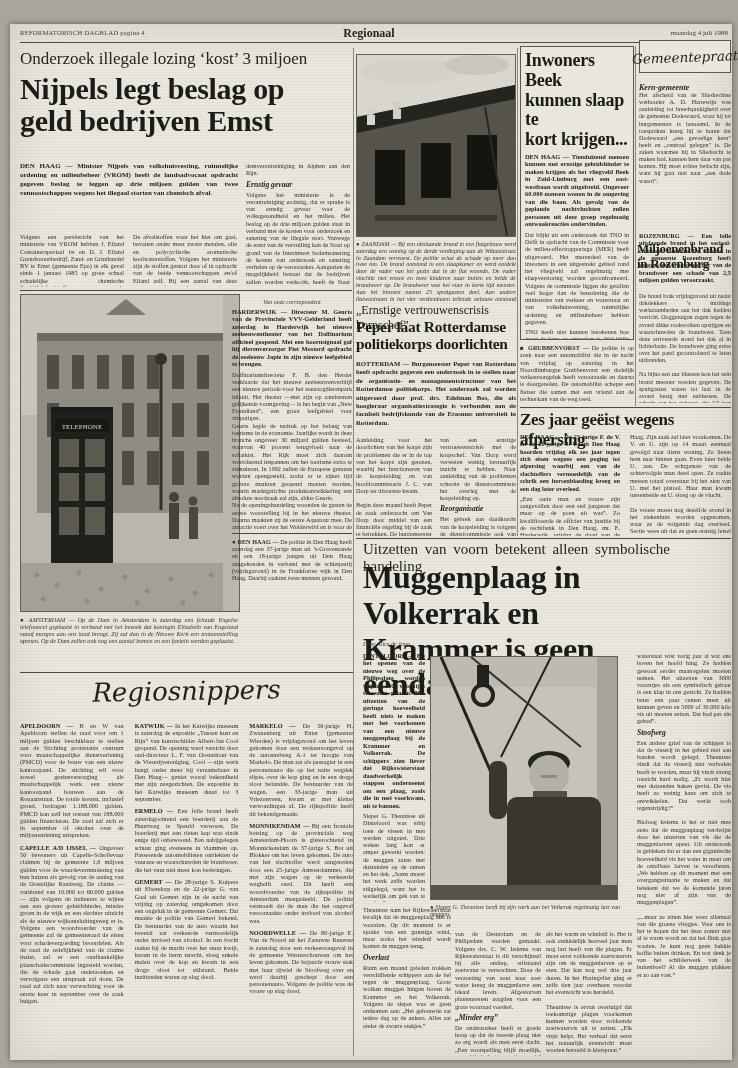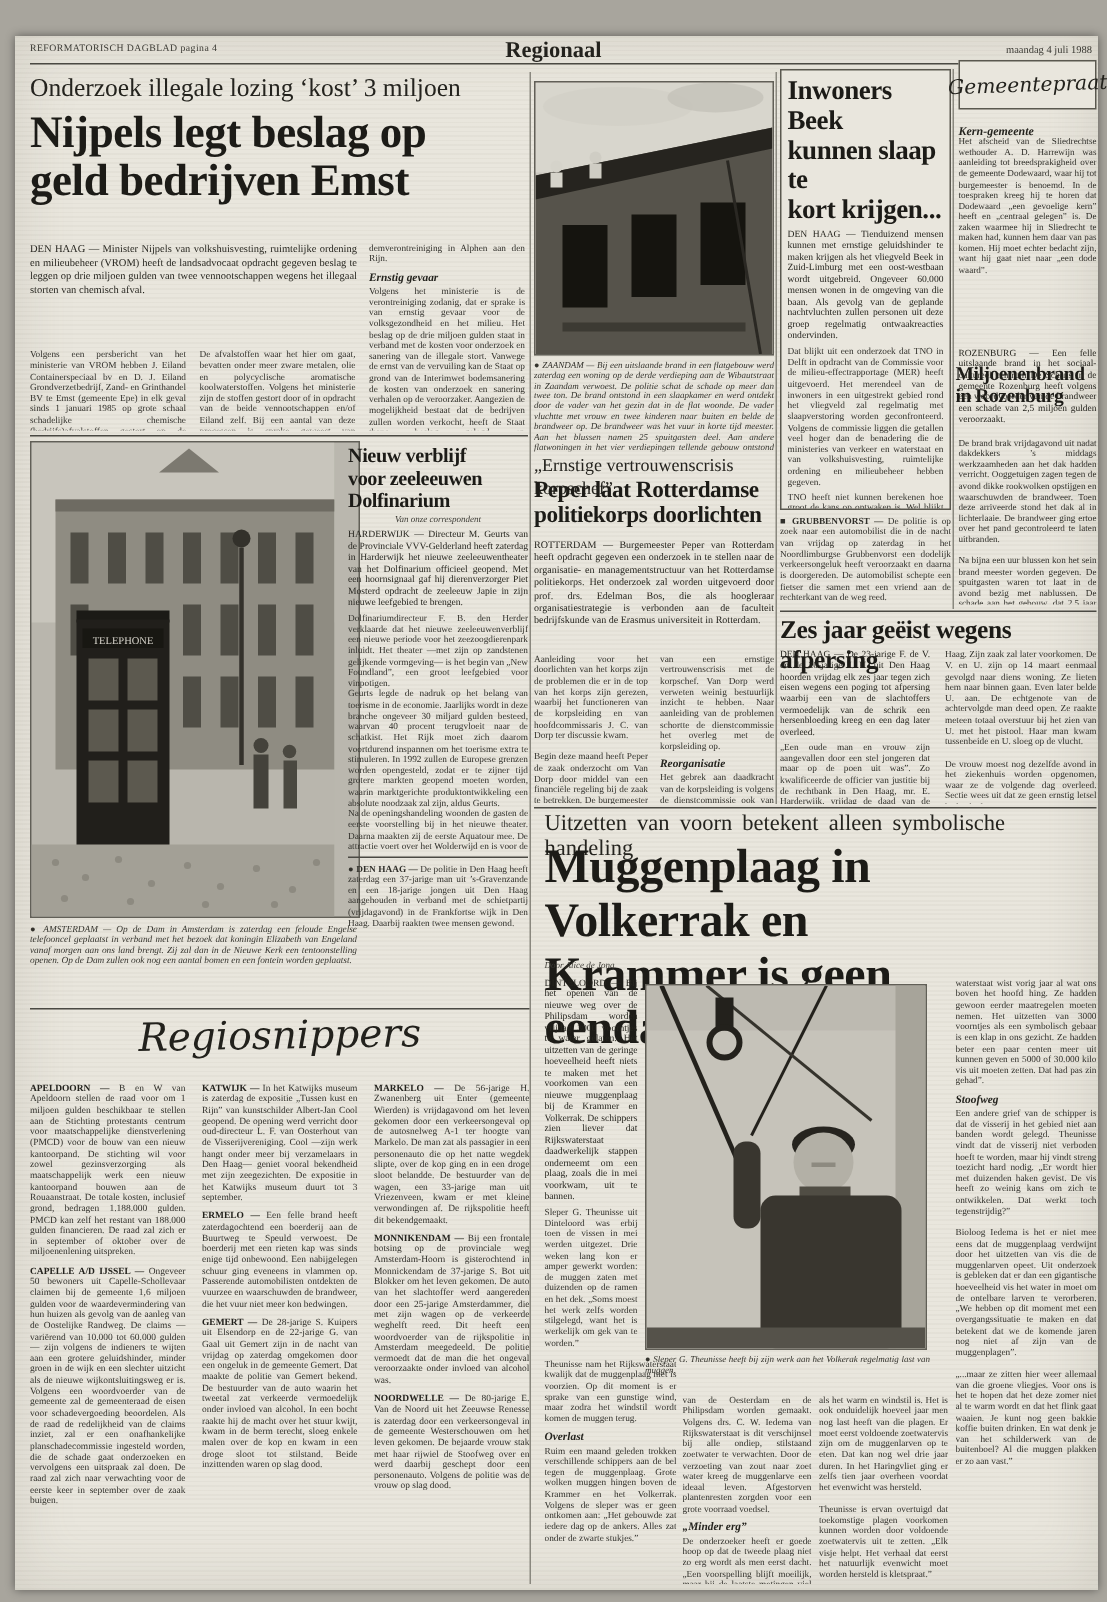--- a/index.html
+++ b/index.html
@@ -4,21 +4,21 @@
 <style>
   html,body{margin:0;padding:0;}
   body{width:738px;height:1068px;position:relative;overflow:hidden;
        font-family:"Liberation Serif",serif;background:#a8a59d;}
   .abs{position:absolute;}
   .paper{left:10px;top:24px;width:722px;height:1036px;background:#e9e6dd;
          box-shadow:0 0 6px rgba(0,0,0,.45), inset 0 0 40px rgba(110,105,90,.18);}
   .paper::after{content:"";position:absolute;inset:0;pointer-events:none;
          background:repeating-linear-gradient(0deg,rgba(120,115,100,.05) 0 1px,transparent 1px 3px);}
   .t{font-size:6.2px;line-height:1.17;text-align:justify;color:#31302b;overflow:hidden;white-space:pre-line;}
-  .tb{font-weight:normal;color:#26251f;}
+  .tb{font-weight:bold;color:#26251f;}
   .it{font-style:italic;}
   .hl{font-weight:bold;color:#1c1b17;white-space:pre-line;letter-spacing:-0.3px;overflow:hidden;}
   .kick{color:#24231e;white-space:pre-line;}
   .sub{font-weight:bold;font-style:italic;font-size:7.6px;color:#24231e;margin:3px 0 2px 0;}
   .rule{background:#4a4943;height:1px;}
   .vrule{background:#8a887f;width:1px;}
   .cap{font-style:italic;font-size:6px;line-height:1.14;text-align:justify;color:#34332d;overflow:hidden;white-space:pre-line;}
   .script{font-style:italic;font-weight:500;color:#22211c;font-family:"DejaVu Serif",serif;}
   .photo{border:1px solid #615f57;box-sizing:border-box;background:#bab7ae;overflow:hidden;}
   .box{border:1px solid #5a584f;box-sizing:border-box;background:#e9e6dd;}
@@ -26,21 +26,21 @@
   .snips{column-count:3;column-gap:11px;font-size:6.3px;line-height:1.16;text-align:justify;color:#31302b;overflow:hidden;}
   .snips p{margin:0 0 5px 0;break-inside:avoid-column;}
   .snips b{color:#23221d;}
 </style>
 </head>
 <body>
 
 <div class="abs paper"></div>
 
 <div class="abs" style="left:20px;top:29px;font-size:6.5px;letter-spacing:.3px;color:#3a3933;">REFORMATORISCH DAGBLAD pagina 4</div>
-<div class="abs" style="left:0;top:26px;width:738px;text-align:center;font-size:15px;font-weight:bold;color:#23221d;">Regionaal</div>
+<div class="abs" style="left:0;top:26px;width:738px;text-align:center;font-size:12px;font-weight:bold;color:#23221d;">Regionaal</div>
 <div class="abs" style="left:528px;top:29px;width:200px;text-align:right;font-size:7px;color:#3a3933;">maandag 4 juli 1988</div>
 <div class="abs rule" style="left:20px;top:42px;width:708px;"></div>
 
 <div class="abs vrule" style="left:353px;top:48px;height:1008px;"></div>
 <div class="abs vrule" style="left:517px;top:48px;height:488px;"></div>
 <div class="abs vrule" style="left:635px;top:46px;height:360px;"></div>
 
 <div class="abs kick" style="left:20px;top:49px;width:332px;font-size:17px;">Onderzoek illegale lozing ‘kost’ 3 miljoen</div>
 <div class="abs hl" style="left:20px;top:73px;width:332px;font-size:30px;line-height:1.08;">Nijpels legt beslag op
 geld bedrijven Emst</div>
@@ -183,23 +183,20 @@
         <circle cx="190" cy="280" r="2.4"></circle>
         <circle cx="22" cy="304" r="2.4"></circle>
         <circle cx="66" cy="306" r="2.4"></circle>
         <circle cx="116" cy="308" r="2.4"></circle>
         <circle cx="162" cy="308" r="2.4"></circle>
     </g>
   </svg>
 </div>
 
 <div class="abs" style="left:232px;top:296px;width:120px;height:352px;overflow:hidden;">
-  <div class="hl" style="font-size:13.5px;line-height:1.12;">Nieuw verblijf
-voor zeeleeuwen
-Dolfinarium</div>
   <div class="it" style="font-size:6px;text-align:center;margin:3px 0;color:#3a3933;">Van onze correspondent</div>
   <p class="t tb" style="font-size:6.4px;">HARDERWIJK — Directeur M. Geurts van de Provinciale VVV-Gelderland heeft zaterdag in Harderwijk het nieuwe zeeleeuwentheater van het Dolfinarium officieel geopend. Met een hoornsignaal gaf hij dierenverzorger Piet Mosterd opdracht de zeeleeuw Japie in zijn nieuwe leefgebied te brengen.</p>
   <p class="t" style="margin-top:3px;height:158px;">Dolfinariumdirecteur F. B. den Herder verklaarde dat het nieuwe zeeleeuwenverblijf een nieuwe periode voor het zeezoogdierenpark inluidt. Het theater —met zijn op zandstenen gelijkende vormgeving— is het begin van „New Foundland”, een groot leefgebied voor vinpotigen.
 Geurts legde de nadruk op het belang van toerisme in de economie. Jaarlijks wordt in deze branche ongeveer 30 miljard gulden besteed, waarvan 40 procent terugvloeit naar de schatkist. Het Rijk moet zich daarom voortdurend inspannen om het toerisme extra te stimuleren. In 1992 zullen de Europese grenzen worden opengesteld, zodat er te zijner tijd grotere markten geopend moeten worden, waarin marktgerichte produktontwikkeling een absolute noodzaak zal zijn, aldus Geurts.
 Na de openingshandeling woonden de gasten de eerste voorstelling bij in het nieuwe theater. Daarna maakten zij de eerste Aquatour mee. De attractie voert over het Wolderwijd en is voor de bezoekers van het Dolfinarium vanaf 31 augustus in het geheel te bezichtigen.</p>
   <div class="rule" style="margin:4px 0;"></div>
   <p class="t"><b>● DEN HAAG — </b><span>De politie in Den Haag heeft zaterdag een 37-jarige man uit ’s-Gravenzande en een 18-jarige jongen uit Den Haag aangehouden in verband met de schietpartij (vrijdagavond) in de Frankfortse wijk in Den Haag. Daarbij raakten twee mensen gewond.</span></p>
 </div>
 
 <div class="abs cap" style="left:20px;top:616px;width:218px;height:52px;font-size:6.2px;">● AMSTERDAM — Op de Dam in Amsterdam is zaterdag een feloude Engelse telefooncel geplaatst in verband met het bezoek dat koningin Elizabeth van Engeland vanaf morgen aan ons land brengt. Zij zal dan in de Nieuwe Kerk een tentoonstelling openen. Op de Dam zullen ook nog een aantal bomen en een fontein worden geplaatst.</div>

